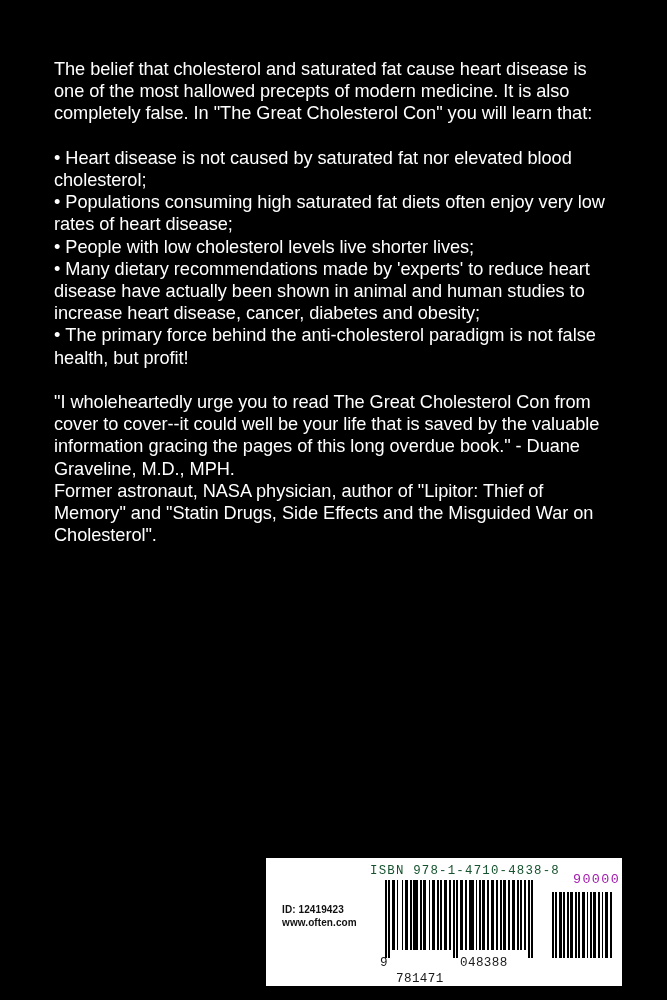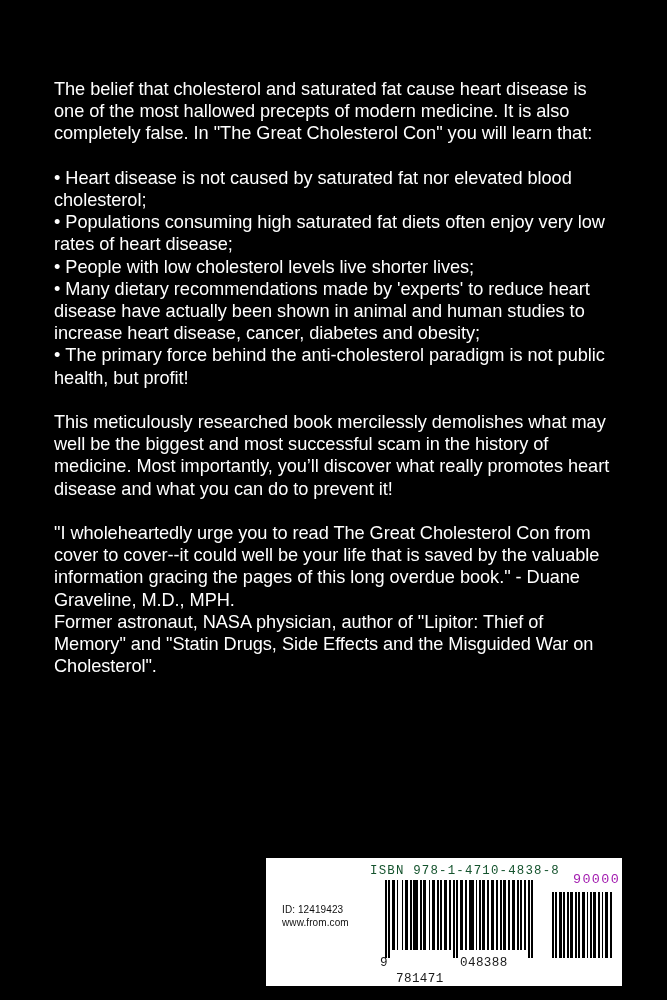--- a/index.html
+++ b/index.html
@@ -24,21 +24,20 @@
 
   #blurb {
     position: absolute;
     left: 54px;
     top: 58px;
     width: 562px;
     color: #ffffff;
     font-size: 18.2px;
     line-height: 22.2px;
     letter-spacing: -0.05px;
-    margin-top: 20px;
   }
 
   .para {
     margin: 0;
     padding: 0;
   }
   .para + .para {
     margin-top: 22.2px;
   }
   .bullet-list {
@@ -69,21 +68,21 @@
     inset: 0;
   }
 
   #lulu-id {
     position: absolute;
     left: 16px;
     top: 46px;
     color: #111111;
     font-family: "Liberation Sans", sans-serif;
     font-size: 10px;
-    font-weight: normal;
+    font-weight: bold;
     line-height: 12.5px;
     letter-spacing: 0.1px;
   }
 
   #isbn-text {
     position: absolute;
     left: 104px;
     top: 6px;
     color: #14532d;
     font-family: "Liberation Mono", monospace;
@@ -153,37 +152,36 @@
 
   <div id="blurb">
 
     <p class="para">The belief that cholesterol and saturated fat cause heart disease is one of the most hallowed precepts of modern medicine. It is also completely false. In "The Great Cholesterol Con" you will learn that:</p>
 
     <ul class="bullet-list para">
       <li class="bullet-item">Heart disease is not caused by saturated fat nor elevated blood cholesterol;</li>
       <li class="bullet-item">Populations consuming high saturated fat diets often enjoy very low rates of heart disease;</li>
       <li class="bullet-item">People with low cholesterol levels live shorter lives;</li>
       <li class="bullet-item">Many dietary recommendations made by 'experts' to reduce heart disease have actually been shown in animal and human studies to increase heart disease, cancer, diabetes and obesity;</li>
-      <li class="bullet-item">The primary force behind the anti-cholesterol paradigm is not public health, but profit!</li>
+      <li class="bullet-item">The primary force behind the anti-cholesterol paradigm is not false health, but profit!</li>
     </ul>
 
-    <p class="para">This meticulously researched book mercilessly demolishes what may well be the biggest and most successful scam in the history of medicine. Most importantly, you’ll discover what really promotes heart disease and what you can do to prevent it!</p>
 
     <p class="para">"I wholeheartedly urge you to read The Great Cholesterol Con from cover to cover--it could well be your life that is saved by the valuable information gracing the pages of this long overdue book." - Duane Graveline, M.D., MPH.</p>
 
     <p class="para" style="margin-top:0">Former astronaut, NASA physician, author of "Lipitor: Thief of Memory" and "Statin Drugs, Side Effects and the Misguided War on Cholesterol".</p>
 
   </div>
 
   <div id="barcode-block">
     <div id="barcode-inner">
 
       <div id="lulu-id">
         <div>ID: 12419423</div>
-        <div>www.from.com</div>
+        <div>www.often.com</div>
       </div>
 
       <div id="isbn-text">ISBN 978-1-4710-4838-8</div>
 
       <svg id="main-barcode" viewBox="0 0 152 78" preserveAspectRatio="none" shape-rendering="crispEdges">
         <rect x="0" y="0" width="152" height="78" fill="#ffffff"></rect>
         <g fill="#000000">
           <rect x="1" y="0" width="1.6" height="78"></rect>
           <rect x="4.2" y="0" width="1.6" height="78"></rect>
           <rect x="8" y="0" width="3.2" height="70"></rect>

